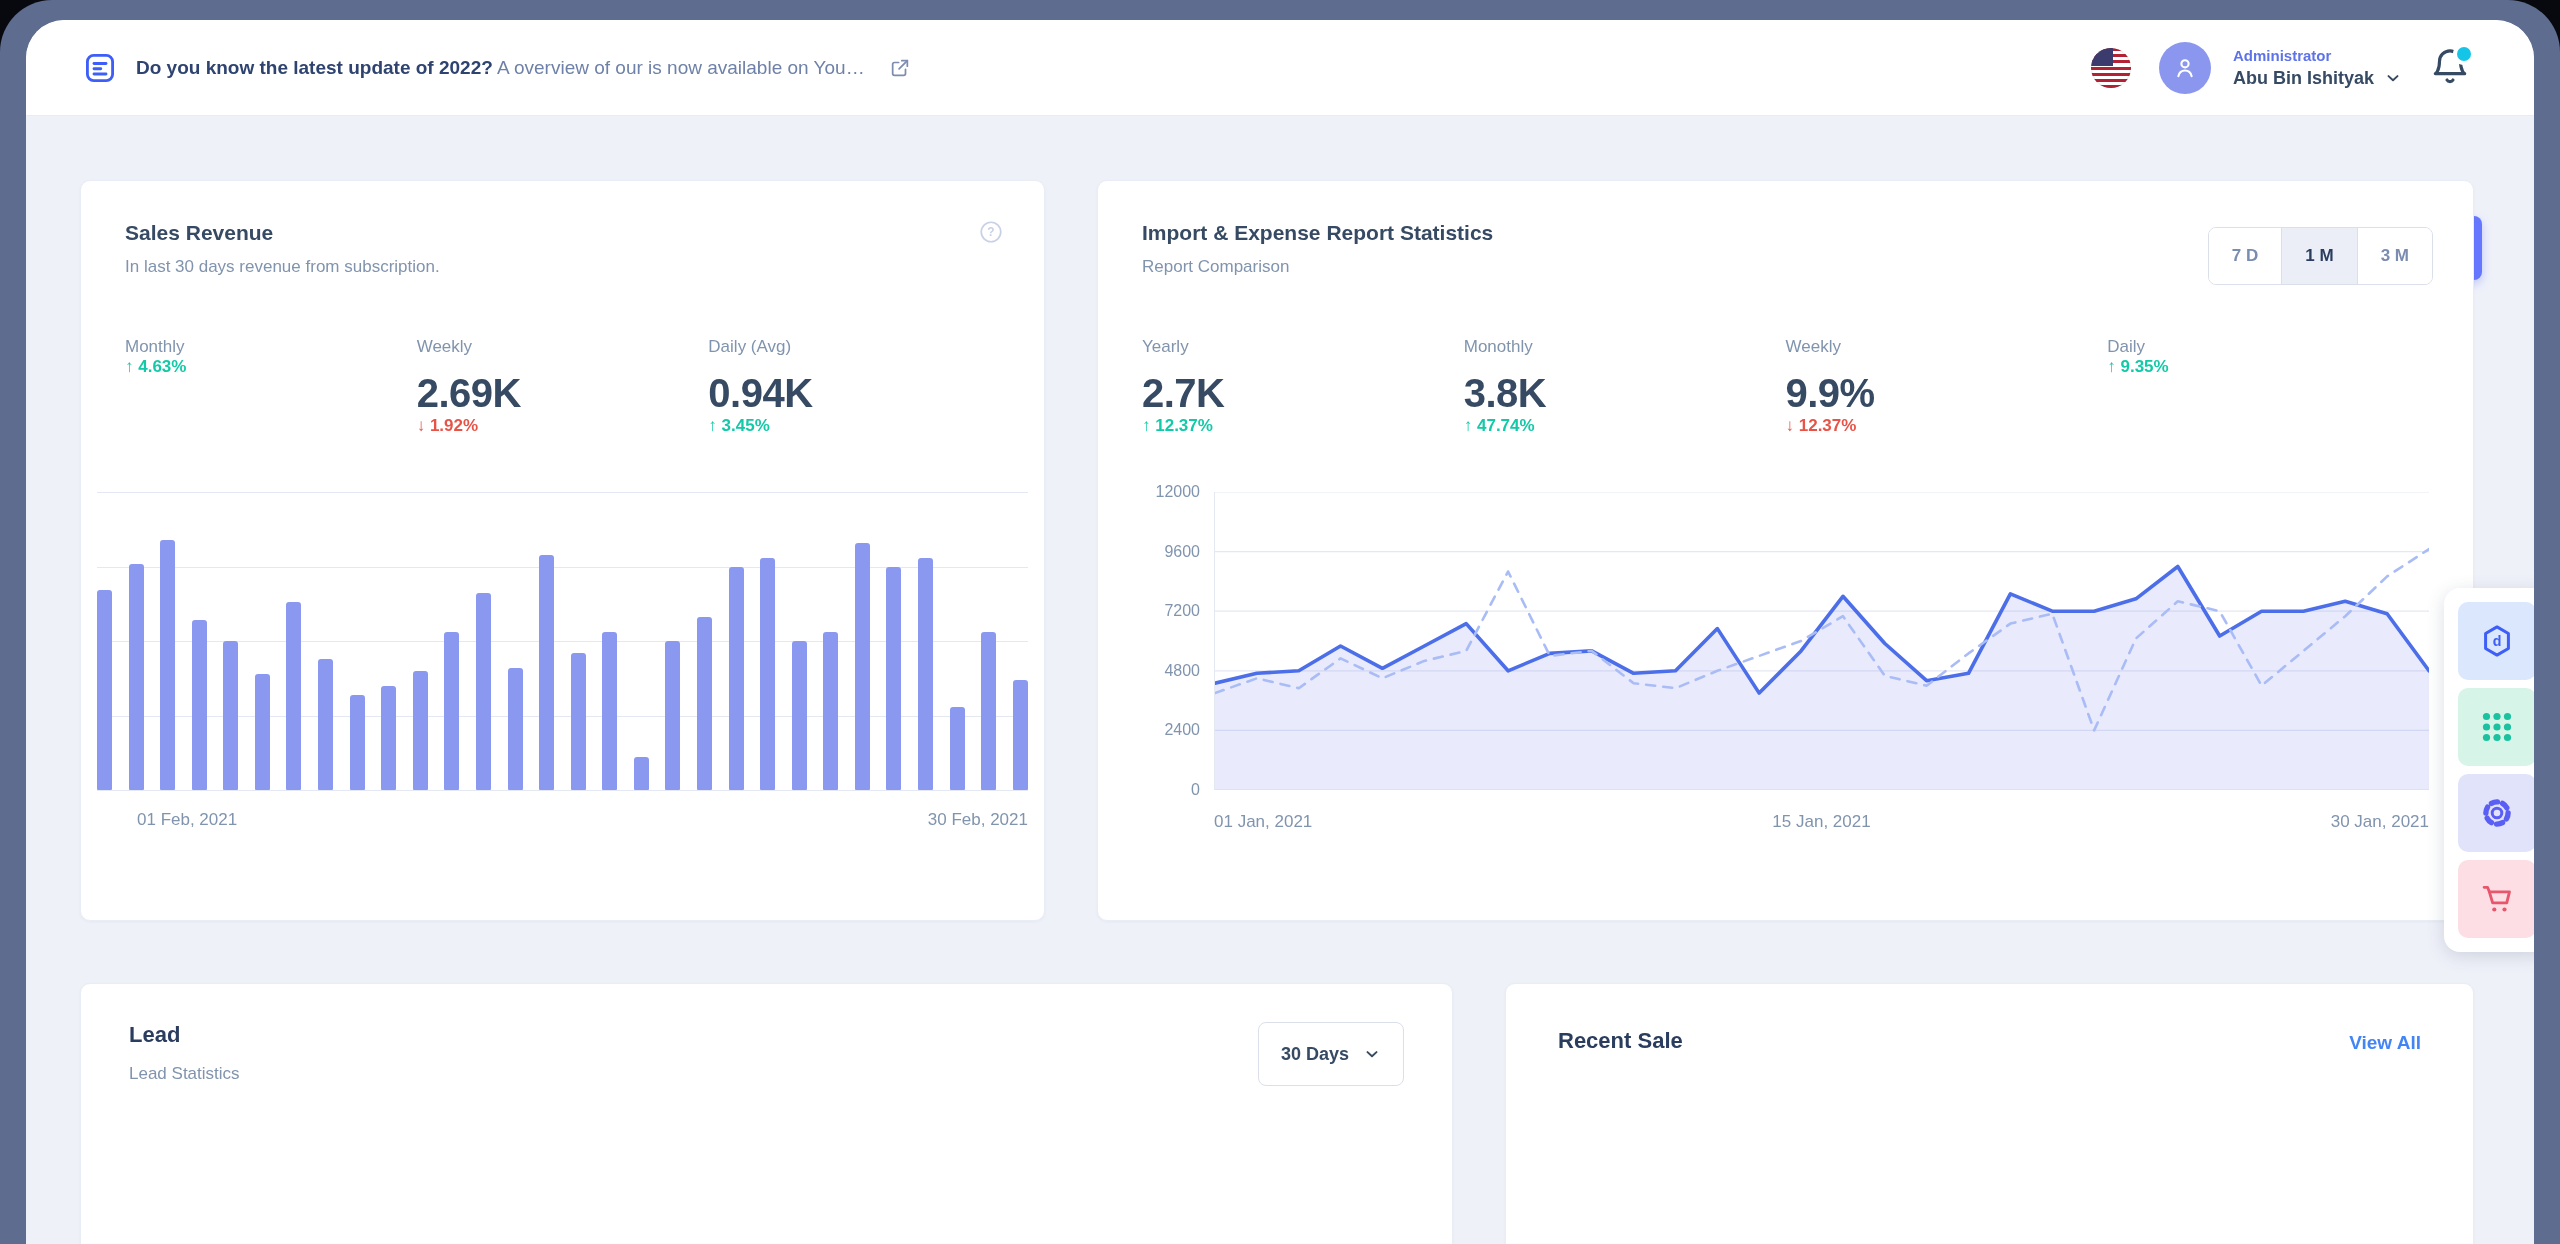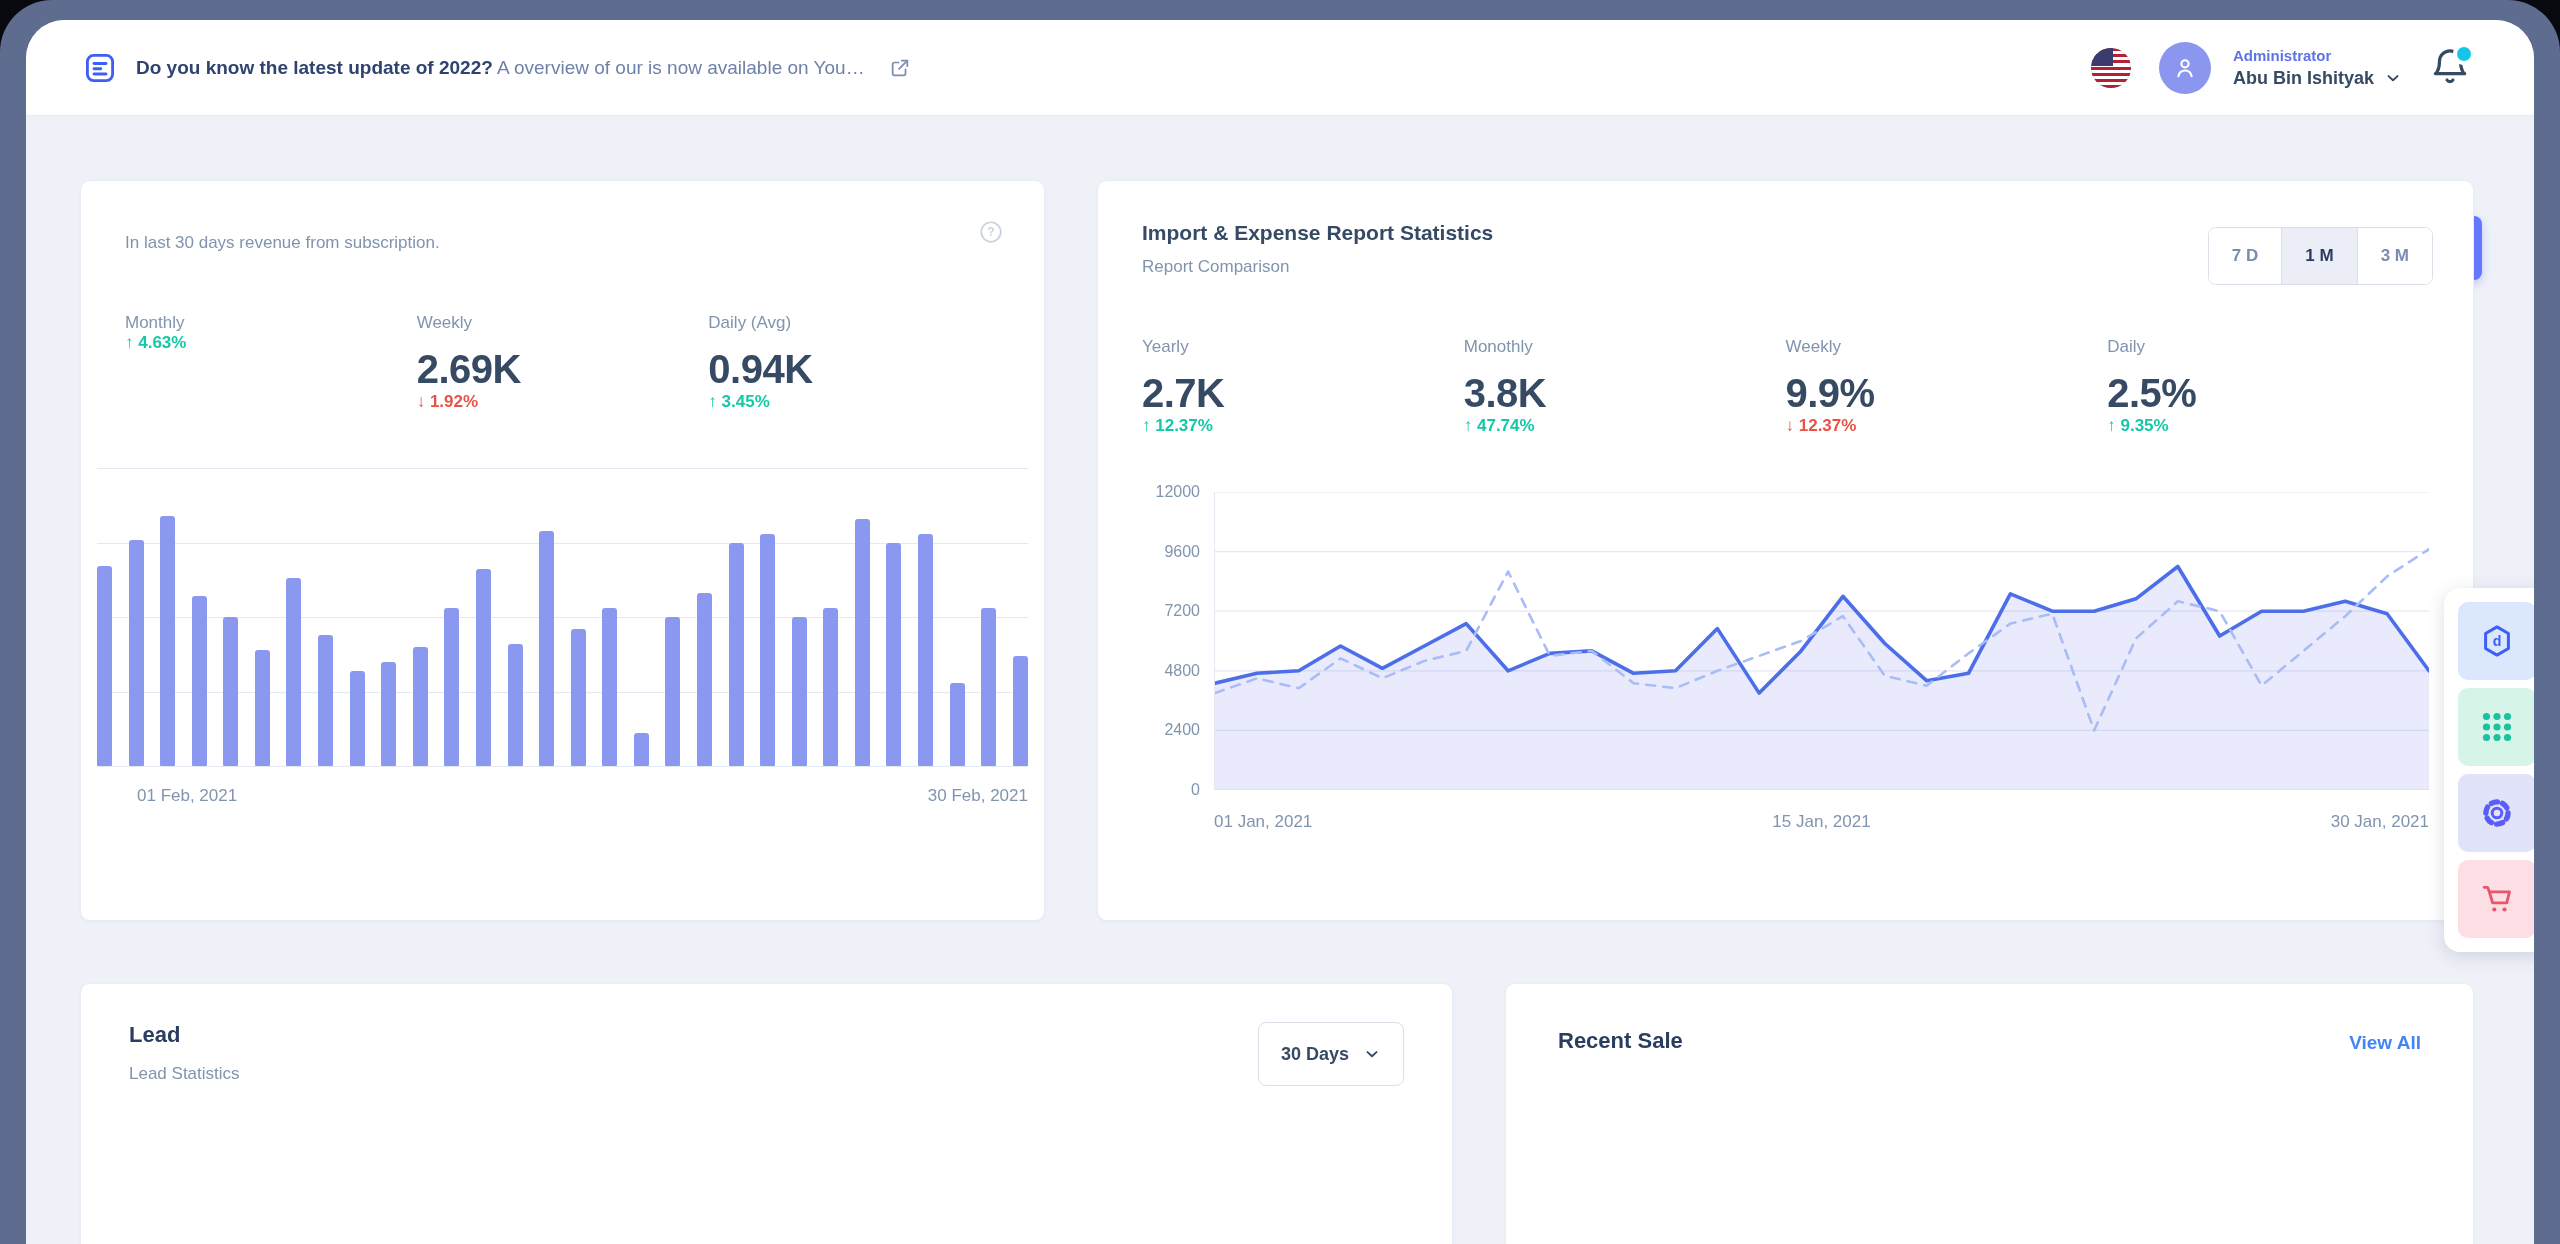--- a/index.html
+++ b/index.html
@@ -235,20 +235,21 @@
             <path d="M9 16.6l2-2.1 1.8 1.5 2.2-2.6"></path>
           </g>
         </svg>
         <span>Reports</span>
       </button>
     </div>
 
     <div class="cards-row">
 
       <section class="card sales-card card-pad">
+        <div class="card-title">Sales Revenue</div>
         <div class="card-sub">In last 30 days revenue from subscription.</div>
         <svg class="help-icon" viewBox="0 0 24 24">
           <circle cx="12" cy="12" r="9" class="icon-stroke" stroke="#c9d1e5" stroke-width="1.6"></circle>
           <text x="12" y="16" text-anchor="middle" font-size="11" font-weight="bold" fill="#c9d1e5">?</text>
         </svg>
 
         <div class="stats-row">
           <div class="stat-col">
             <div class="stat-label">Monthly</div>
             <span class="delta up">4.63%</span>
@@ -333,21 +334,20 @@
             <div class="stat-value">3.8K</div>
             <span class="delta up">47.74%</span>
           </div>
           <div class="stat-col">
             <div class="stat-label">Weekly</div>
             <div class="stat-value">9.9%</div>
             <span class="delta down">12.37%</span>
           </div>
           <div class="stat-col">
             <div class="stat-label">Daily</div>
-            <div class="stat-value">2.5%</div>
             <span class="delta up">9.35%</span>
           </div>
         </div>
 
         <div class="line-chart-block">
           <div class="y-axis">
               <div style="top: 0%;">12000</div>
               <div style="top: 20%; text-align: right;">9600</div>
               <div style="top: 40%;">7200</div>
               <div style="top: 60%;">4800</div>

